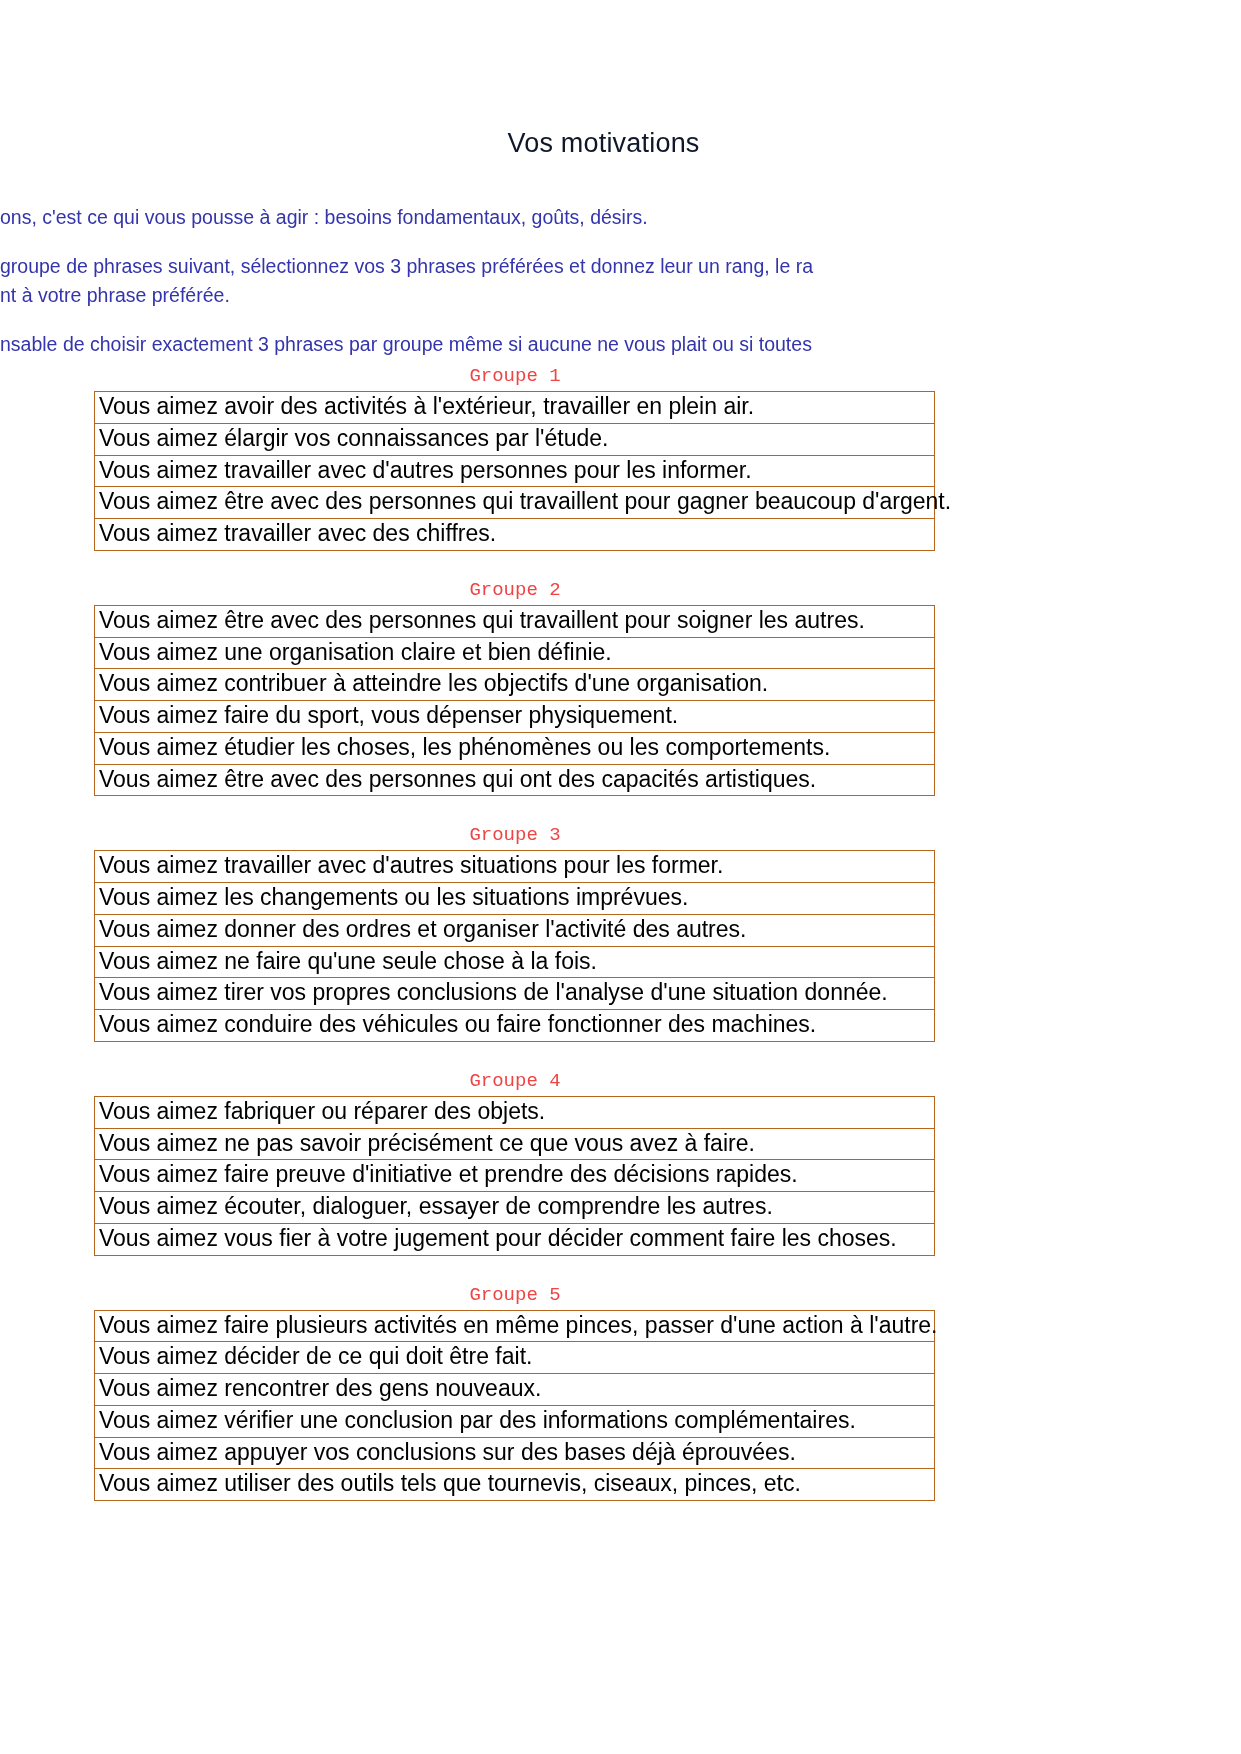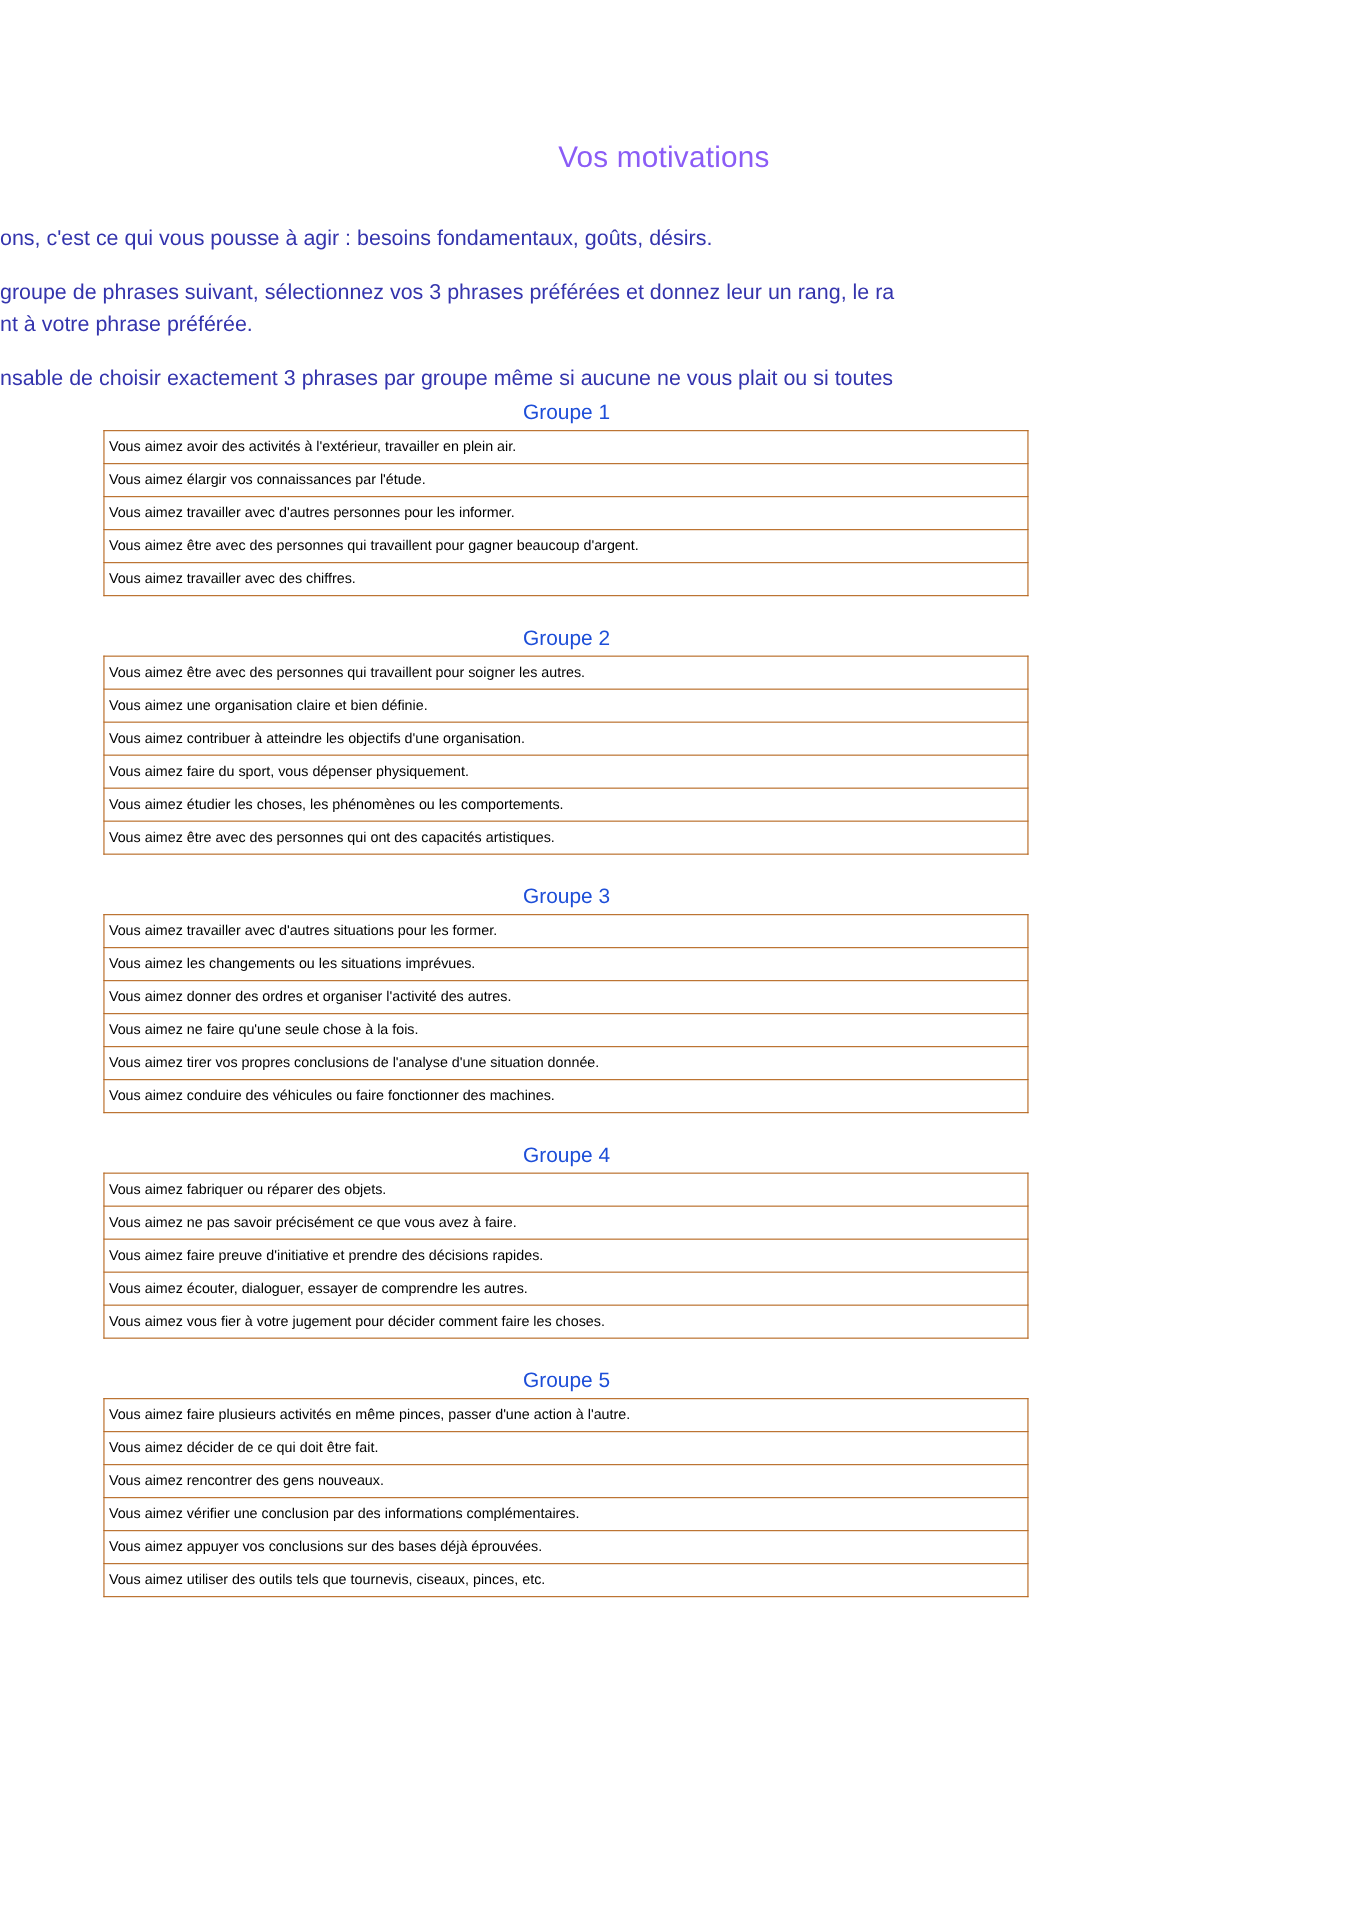--- a/index.html
+++ b/index.html
@@ -31,21 +31,21 @@
     left: -88px;          
     width: 1420px;
   }
 
   .doc-title {
     margin: 0;
     padding-top: 128px;
     text-align: center;
     font-size: 27px;
     font-weight: normal;
-    color: #8b5cf6;
+    color: #0f172a;
     letter-spacing: .2px;
     width: 1207px;
     margin-left: 88px;
   }
 
   .intro {
     margin: 0;
     padding: 0 0 0 88px;
     color: #3434ad;
     font-size: 19.5px;
@@ -61,37 +61,38 @@
     position: absolute;
     top: 365px;
     left: 0;
     width: 1241px;
   }
 
   .group-block { margin-bottom: 28px; }
 
   .group-heading {
     text-align: center;
-    color: #1d4ed8;
+    color: #ef4444;
     font-size: 19px;
     margin: 0 0 4px 0;
     font-weight: normal;
     width: 1030px;
+    font-family: Liberation Mono, monospace;
   }
 
   .group-table {
     border-collapse: collapse;
     width: 841px;
     margin-left: 94px;
     table-layout: fixed;
   }
   .group-table td {
     border: 1px solid #b5651d;
     padding: 2px 0 3px 4px;
-    font-size: 13px;
+    font-size: 23px;
     color: #000000;
     line-height: 1.12;
     background: #ffffff;
     white-space: nowrap;
     height: 24px;
     vertical-align: middle;
   }
 </style>
 </head>
 <body>

